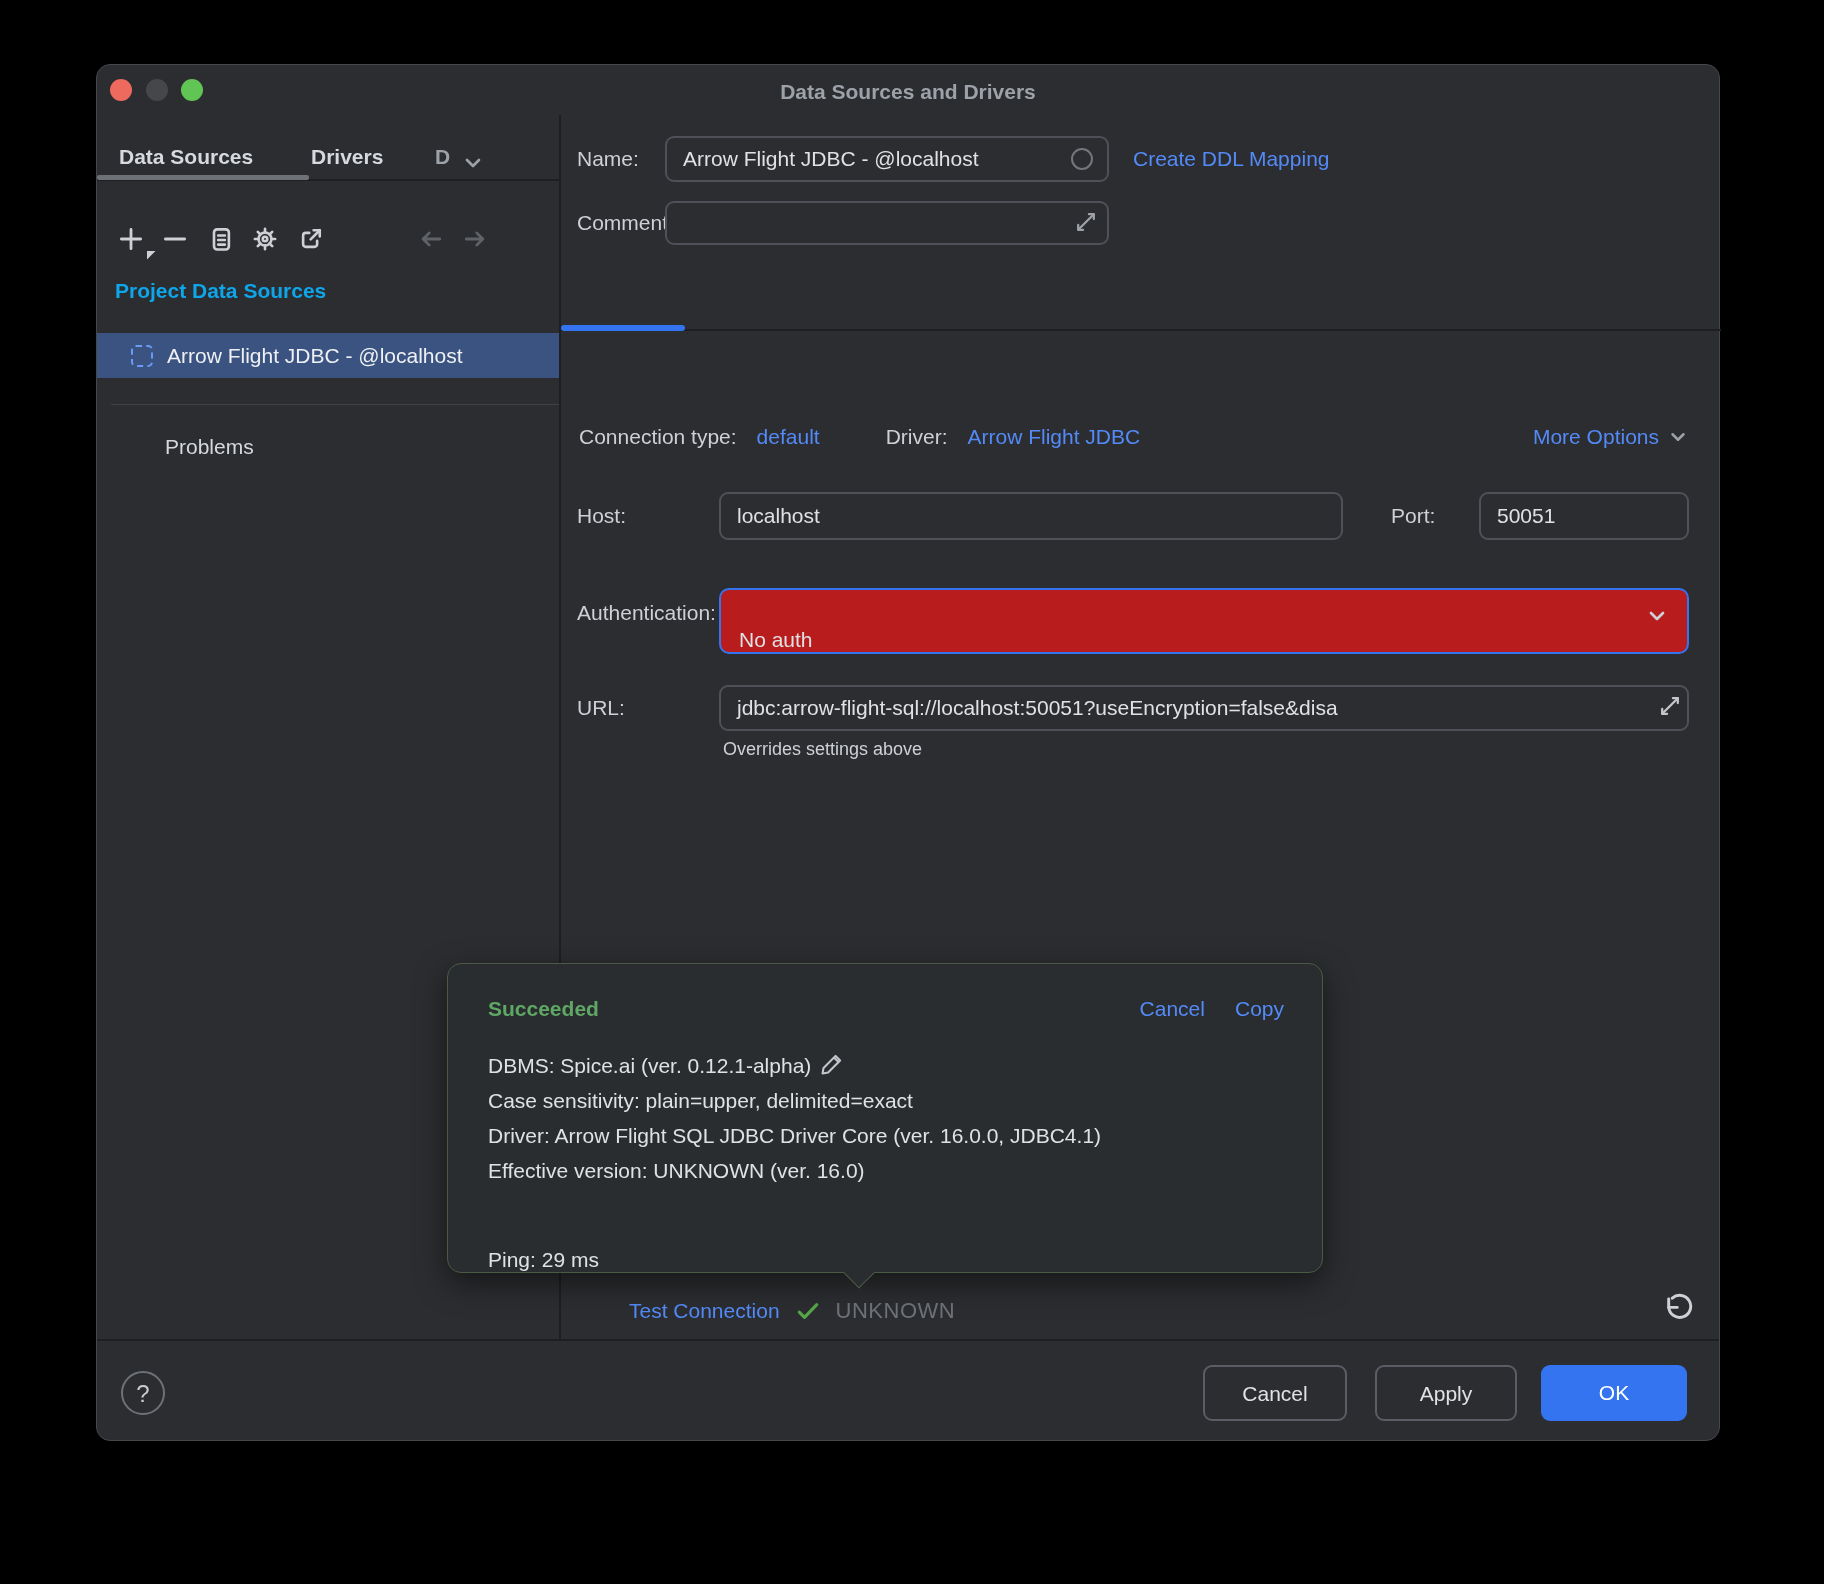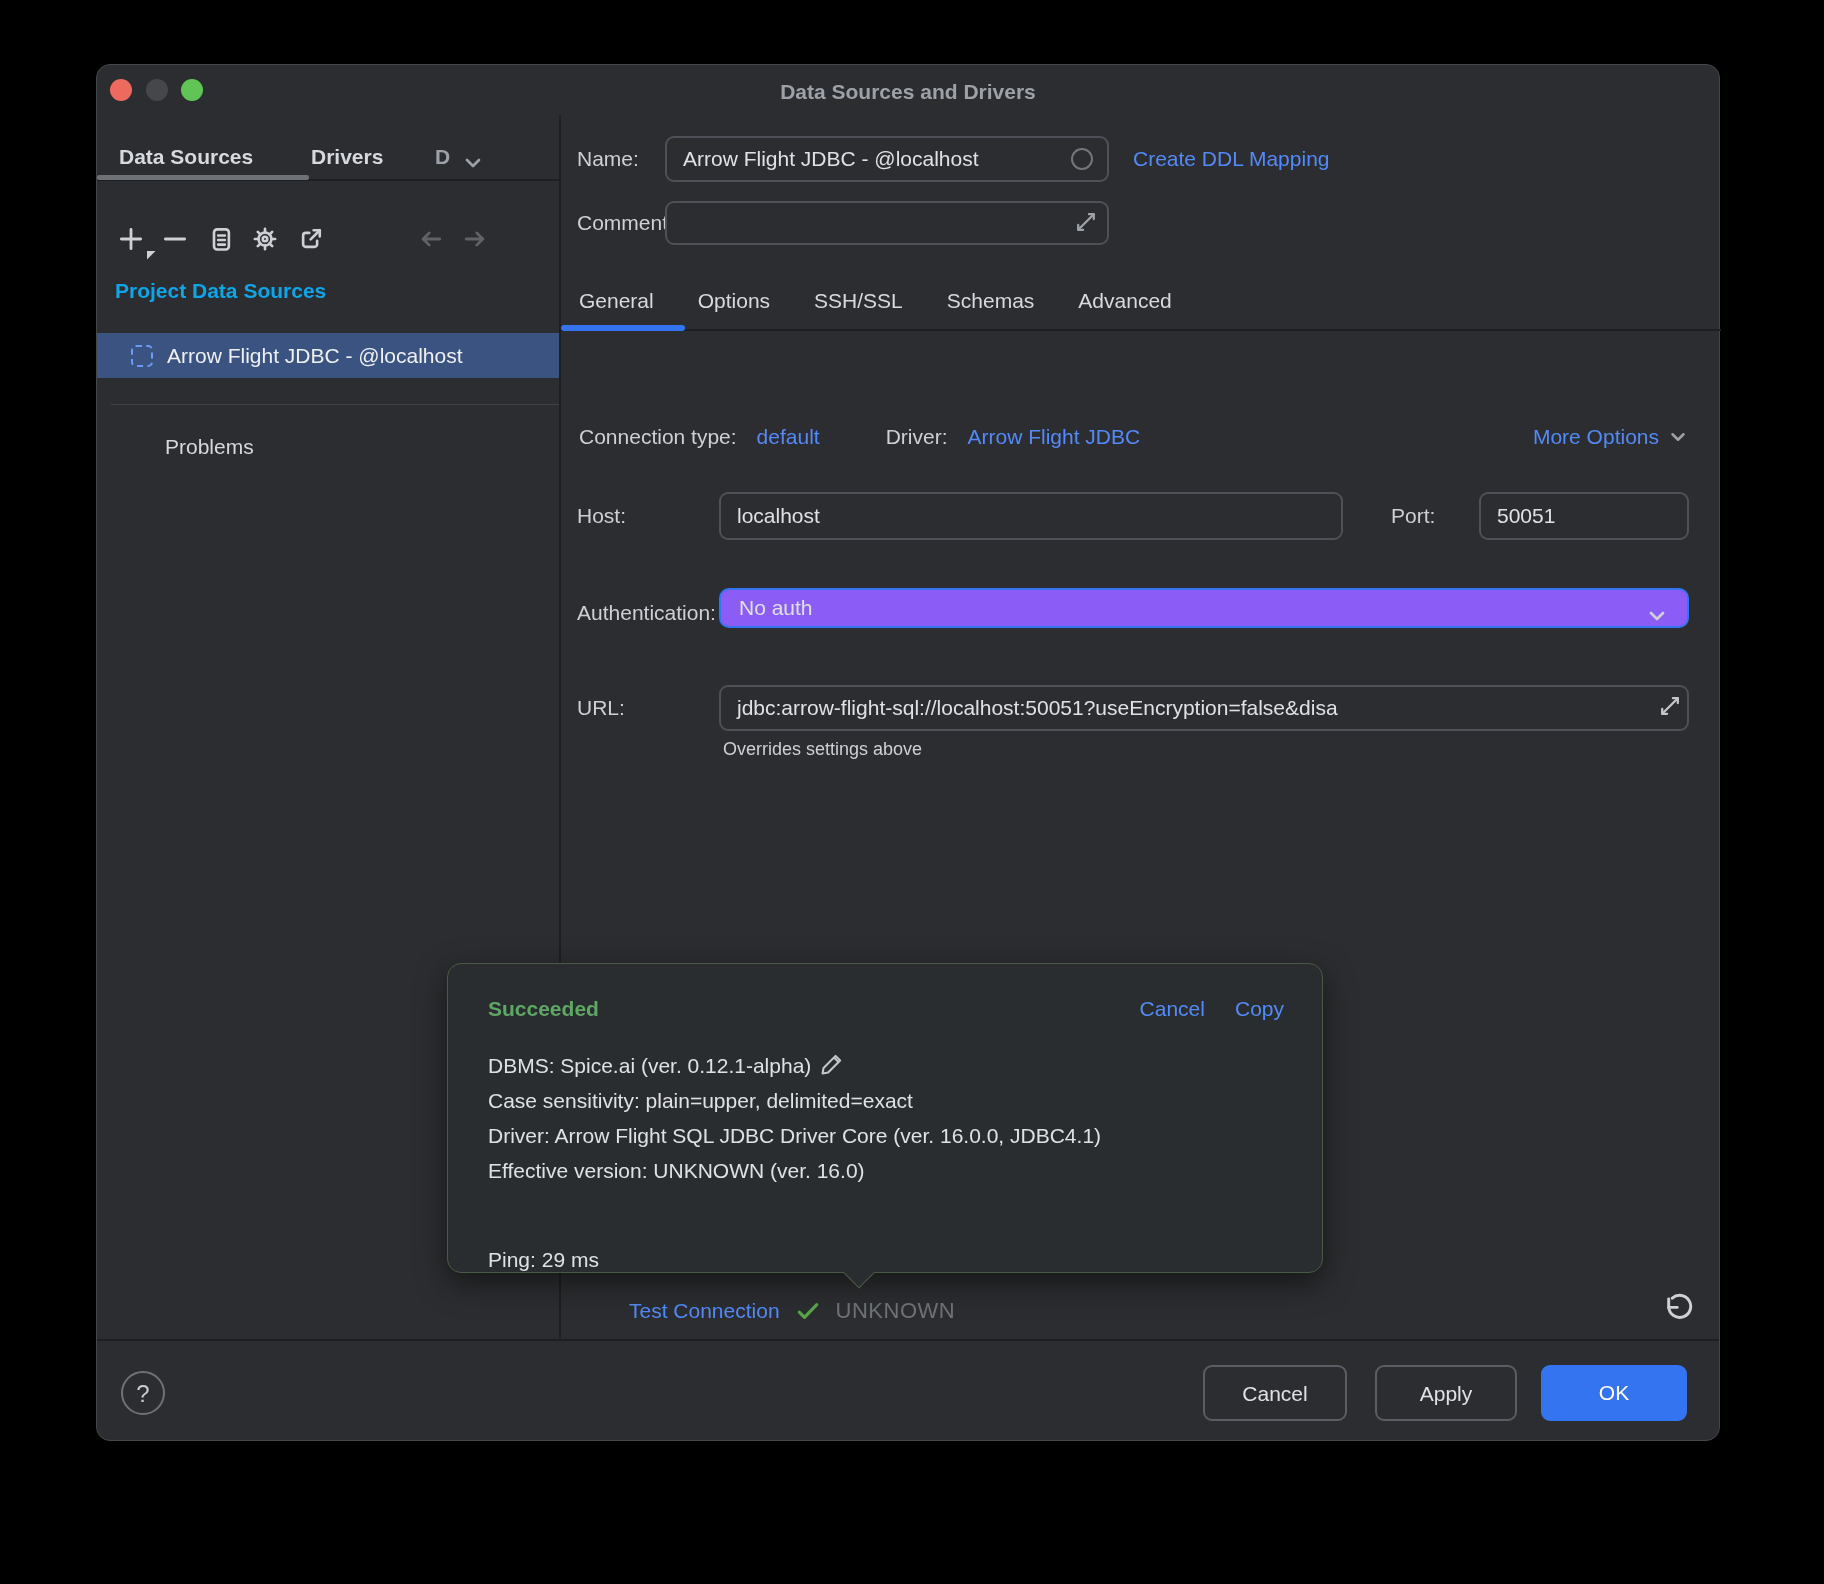--- a/index.html
+++ b/index.html
@@ -63,22 +63,22 @@
   .conn-row .lab{color:#ced0d6;}
   .conn-row .lnk{color:#548af7;cursor:pointer;}
   .conn-gap{width:26px;}
   .more-options{position:absolute;right:32px;top:300px;height:44px;display:flex;align-items:center;gap:8px;
                 font-size:21px;color:#548af7;cursor:pointer;}
   .host-label{top:377px;line-height:48px;}
   .host-input{left:158px;top:377px;width:624px;height:48px;}
   .port-label{left:830px;top:377px;line-height:48px;}
   .port-input{left:918px;top:377px;width:210px;height:48px;}
   .auth-label{top:473px;line-height:50px;}
-  .auth-select{position:absolute;left:158px;top:473px;width:970px;height:40px;background:#8b5cf6;
-               border:2.5px solid #3574f0;border-radius:10px;display:flex;align-items:center;
+  .auth-select{position:absolute;left:158px;top:473px;width:970px;height:66px;background:#b91c1c;
+               border:2.5px solid #3574f0;border-radius:10px;display:flex;align-items:flex-end;
                padding:0 18px;font-size:21px;color:#dfe1e5;cursor:pointer;}
   .auth-chevron{position:absolute;right:18px;top:14px;}
   .url-label{top:570px;line-height:46px;}
   .url-field{left:158px;top:570px;width:970px;height:46px;line-height:42px;white-space:nowrap;overflow:hidden;
              padding-right:40px;cursor:text;}
   .url-expand{position:absolute;left:1096px;top:578px;}
   .url-hint{position:absolute;left:162px;top:624px;font-size:18px;color:#ced0d6;}
   
   .popup{position:absolute;left:350px;top:898px;width:876px;height:310px;background:#2a2d2f;
          border:1.5px solid #4a5a45;border-radius:14px;box-shadow:0 10px 30px rgba(0,0,0,.5);z-index:5;}
@@ -199,27 +199,20 @@
       <div class="flabel comment-label">Comment:</div>
       <input class="field comment-input" value="" style="">
       <div class="comment-expand">
         <svg class="ic" width="26" height="26" viewBox="0 0 16 16" fill="none" stroke="#9da1a8" stroke-width="1.4" stroke-linecap="round" stroke-linejoin="round">
             <path d="M9.8 3.2H12.8V6.2"></path>
             <path d="M12.8 3.2L3.2 12.8"></path>
             <path d="M3.2 9.8V12.8H6.2"></path>
           </svg>
       </div>
 
-      <div class="form-tabs">
-        <div class="form-tab">General</div>
-        <div class="form-tab">Options</div>
-        <div class="form-tab">SSH/SSL</div>
-        <div class="form-tab">Schemas</div>
-        <div class="form-tab">Advanced</div>
-      </div>
       <div class="tab-underline"></div>
       <div class="tabs-divider"></div>
 
       <div class="conn-row">
         <span class="lab">Connection type:</span>
         <span class="lnk">default</span>
         <span class="conn-gap"></span>
         <span class="lab">Driver:</span>
         <span class="lnk">Arrow Flight JDBC</span>
       </div>

